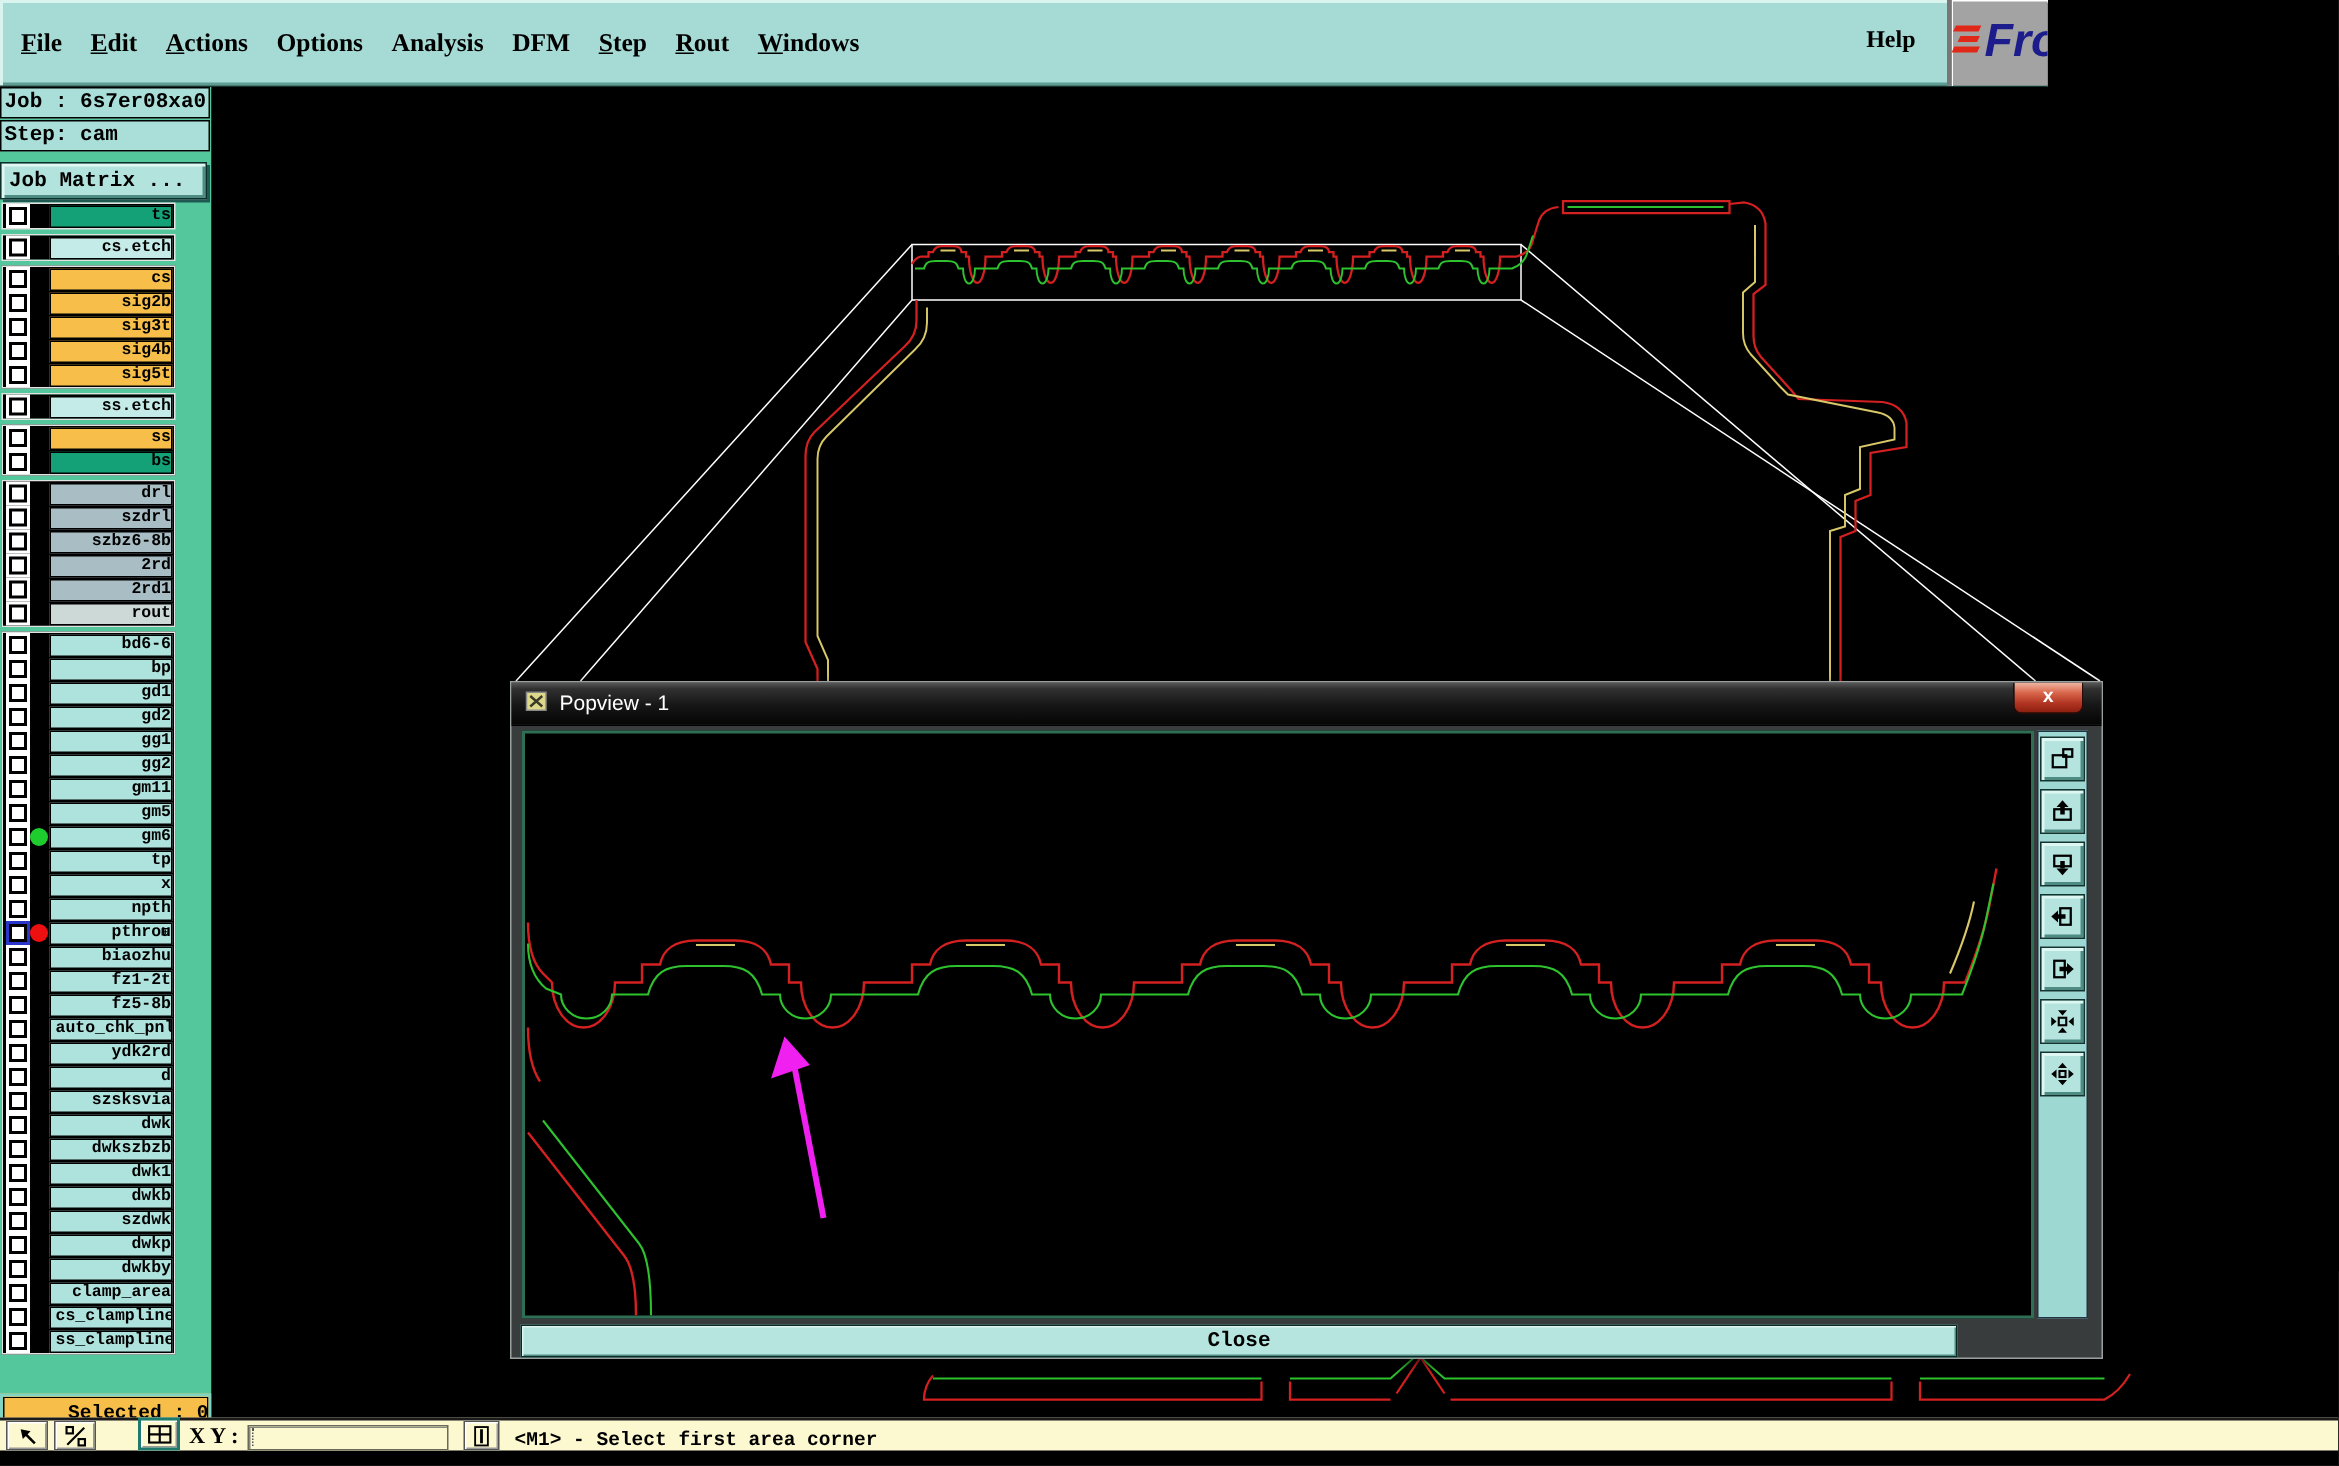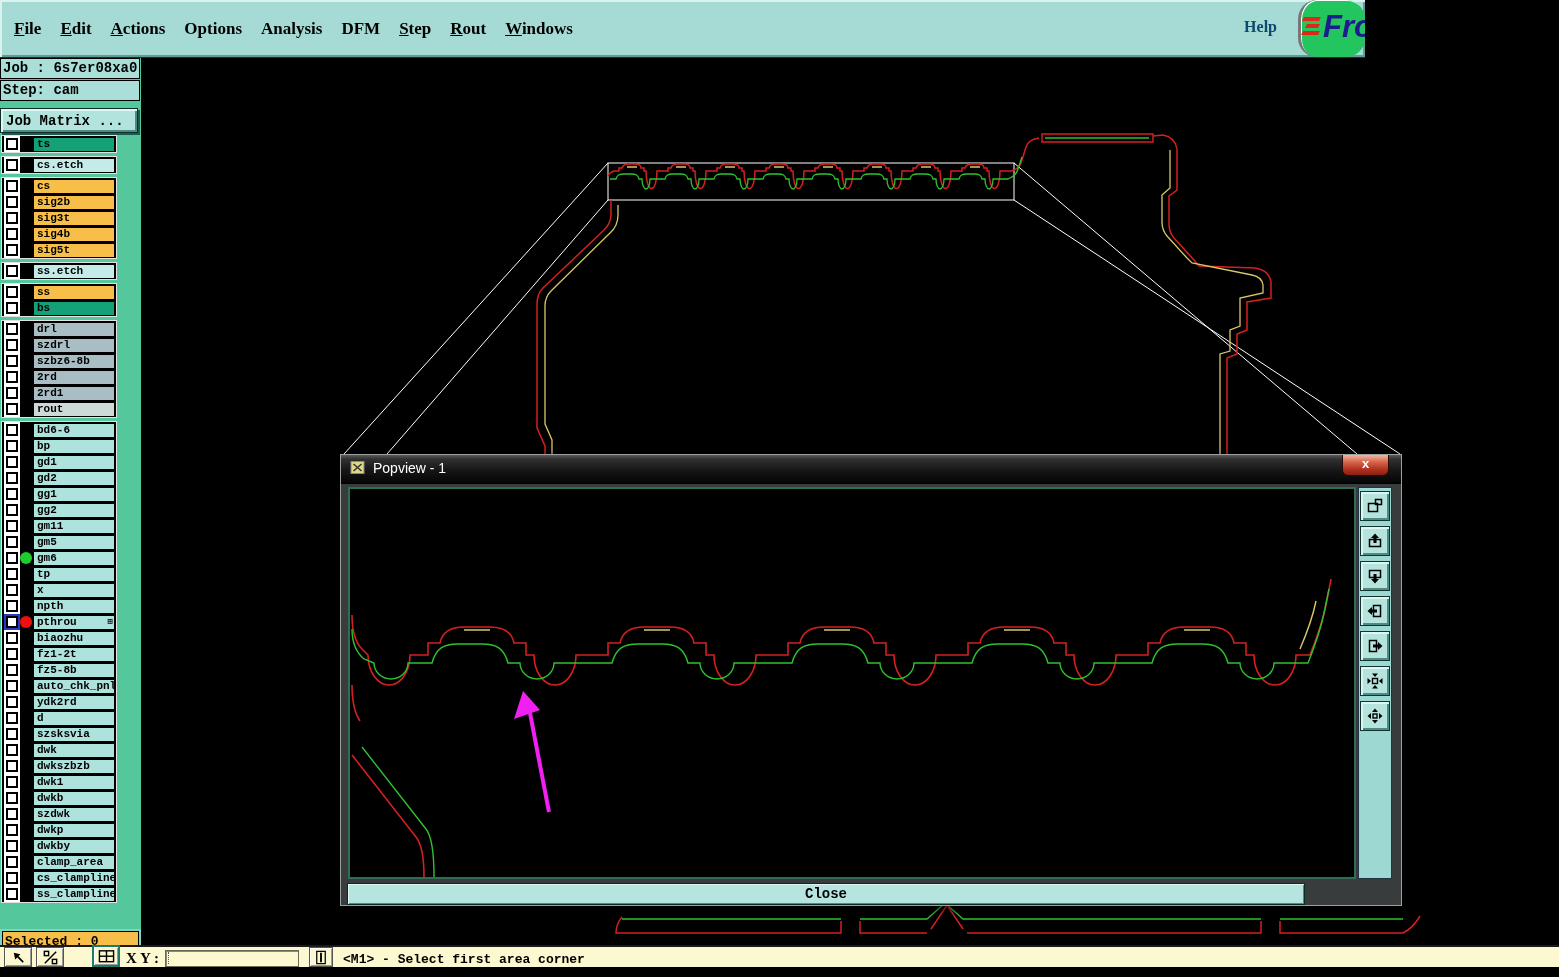--- a/index.html
+++ b/index.html
@@ -7,23 +7,23 @@
     font-family:"Liberation Serif","DejaVu Serif",serif;}
   .mono{font-family:"Liberation Mono","DejaVu Sans Mono",monospace;}
 
   
   #menubar{position:absolute;left:0;top:0;width:1365px;height:57px;background:#a6dbd5;
     border-bottom:2px solid #14342f;
     box-shadow:inset 2px 2px 0 #d9f3ee, inset -2px -2px 0 #5f9c94;}
   #menu-items{position:absolute;left:14px;top:0;height:57px;display:flex;align-items:center;gap:19px;}
   .menu-item{font-weight:bold;font-size:17px;color:#000;cursor:default;white-space:nowrap;}
   .ul{text-decoration:underline;}
-  #help-btn{position:absolute;right:88px;top:18px;font-weight:bold;font-size:16px;color:#0c4a6e;}
-  #logo-box{position:absolute;right:0;top:0;width:64px;height:57px;background:#22c55e;
-    border-left:3px solid #777;box-shadow:inset 1px 1px 0 #fff;overflow:hidden;border-radius:19px;}
+  #help-btn{position:absolute;right:88px;top:18px;font-weight:bold;font-size:16px;color:#000000;}
+  #logo-box{position:absolute;right:0;top:0;width:64px;height:57px;background:#a3a3a3;
+    border-left:3px solid #777;box-shadow:inset 1px 1px 0 #fff;overflow:hidden;}
   .logo-stripe{position:absolute;height:4px;background:#e02818;transform:skew(-25deg);}
   #logo-text{position:absolute;left:22px;top:9px;font-family:"Liberation Sans","DejaVu Sans",sans-serif;
     font-style:italic;font-weight:bold;font-size:31px;color:#1c1c8c;}
 
   
   #sidebar{position:absolute;left:0;top:58px;width:141px;height:897px;background:#55c79d;}
   .job-row{position:absolute;left:0;width:140px;height:21px;background:#aadfd9;border:1px solid #000;
     font-weight:bold;font-size:14px;line-height:19px;padding-left:2px;box-sizing:border-box;overflow:hidden;white-space:nowrap;}
   #job-row1{top:0;}
   #job-row2{top:22px;}
@@ -35,31 +35,31 @@
   .layer-row{display:flex;align-items:center;height:16px;background:#000;}
   .cb{flex:none;width:8px;height:8px;margin-left:4px;background:#fff;border:2px solid #000;
     box-shadow:0 0 0 2px #fff;cursor:pointer;}
   .cb-sel{box-shadow:0 0 0 2px #2a35cc;}
   .dotcell{flex:none;width:15px;height:13px;display:flex;align-items:center;justify-content:center;}
   .dot{width:12px;height:12px;border-radius:50%;}
   .dot-green{background:#1ecc2e;}
   .dot-red{background:#ee1010;}
   .layer-name{flex:1;height:13px;border:1px solid #000;margin-right:1px;
     font-family:"Liberation Mono","DejaVu Sans Mono",monospace;font-weight:bold;font-size:11px;line-height:13px;
-    padding-left:3px;overflow:hidden;white-space:nowrap;position:relative;cursor:pointer;color:#000;}
+    padding-left:3px;overflow:hidden;white-space:nowrap;position:relative;cursor:pointer;color:#000;text-align:right;}
   .bg-green{background:#14a178;}
   .bg-cyan{background:#c4ebe7;}
   .bg-orange{background:#f7bf4a;}
   .bg-bluegray{background:#a9bdc4;}
   .bg-lightgray{background:#ccd9d7;}
   .bg-lightteal{background:#aee2dc;}
   .badge{position:absolute;right:1px;top:1px;font-size:9px;line-height:10px;}
   #selected-bar{position:absolute;left:0;top:929px;width:141px;height:26px;background:#f7bf4a;
     border:2px solid #7fd4c4;box-sizing:border-box;box-shadow:inset 0 0 0 1px #000;
-    font-family:"Liberation Mono","DejaVu Sans Mono",monospace;font-weight:bold;font-size:13px;line-height:21px;padding-left:3px;}
+    font-family:"Liberation Mono","DejaVu Sans Mono",monospace;font-weight:bold;font-size:13px;line-height:21px;padding-left:3px;text-align:right;}
 
   
   #bottombar{position:absolute;left:0;top:945px;width:1559px;height:22px;background:#fcf8cf;
     border-top:2px solid #1a1a1a;box-sizing:border-box;display:flex;align-items:flex-end;}
   .bb-btn{flex:none;width:26px;height:18px;background:#fcf8cf;border:1px solid #555;
     box-shadow:inset 1px 1px 0 #fff, inset -1px -1px 0 #999;margin-left:4px;
     display:flex;align-items:center;justify-content:center;cursor:pointer;}
   #bb-grid-btn{border:2px solid #1d7a6c;width:24px;margin-left:28px;}
   #xy-label{font-weight:bold;font-size:15px;margin:0 6px 0 6px;white-space:nowrap;}
   #coord-input{width:132px;height:15px;background:#fcf8cf;border:1px solid #6a6a5a;

